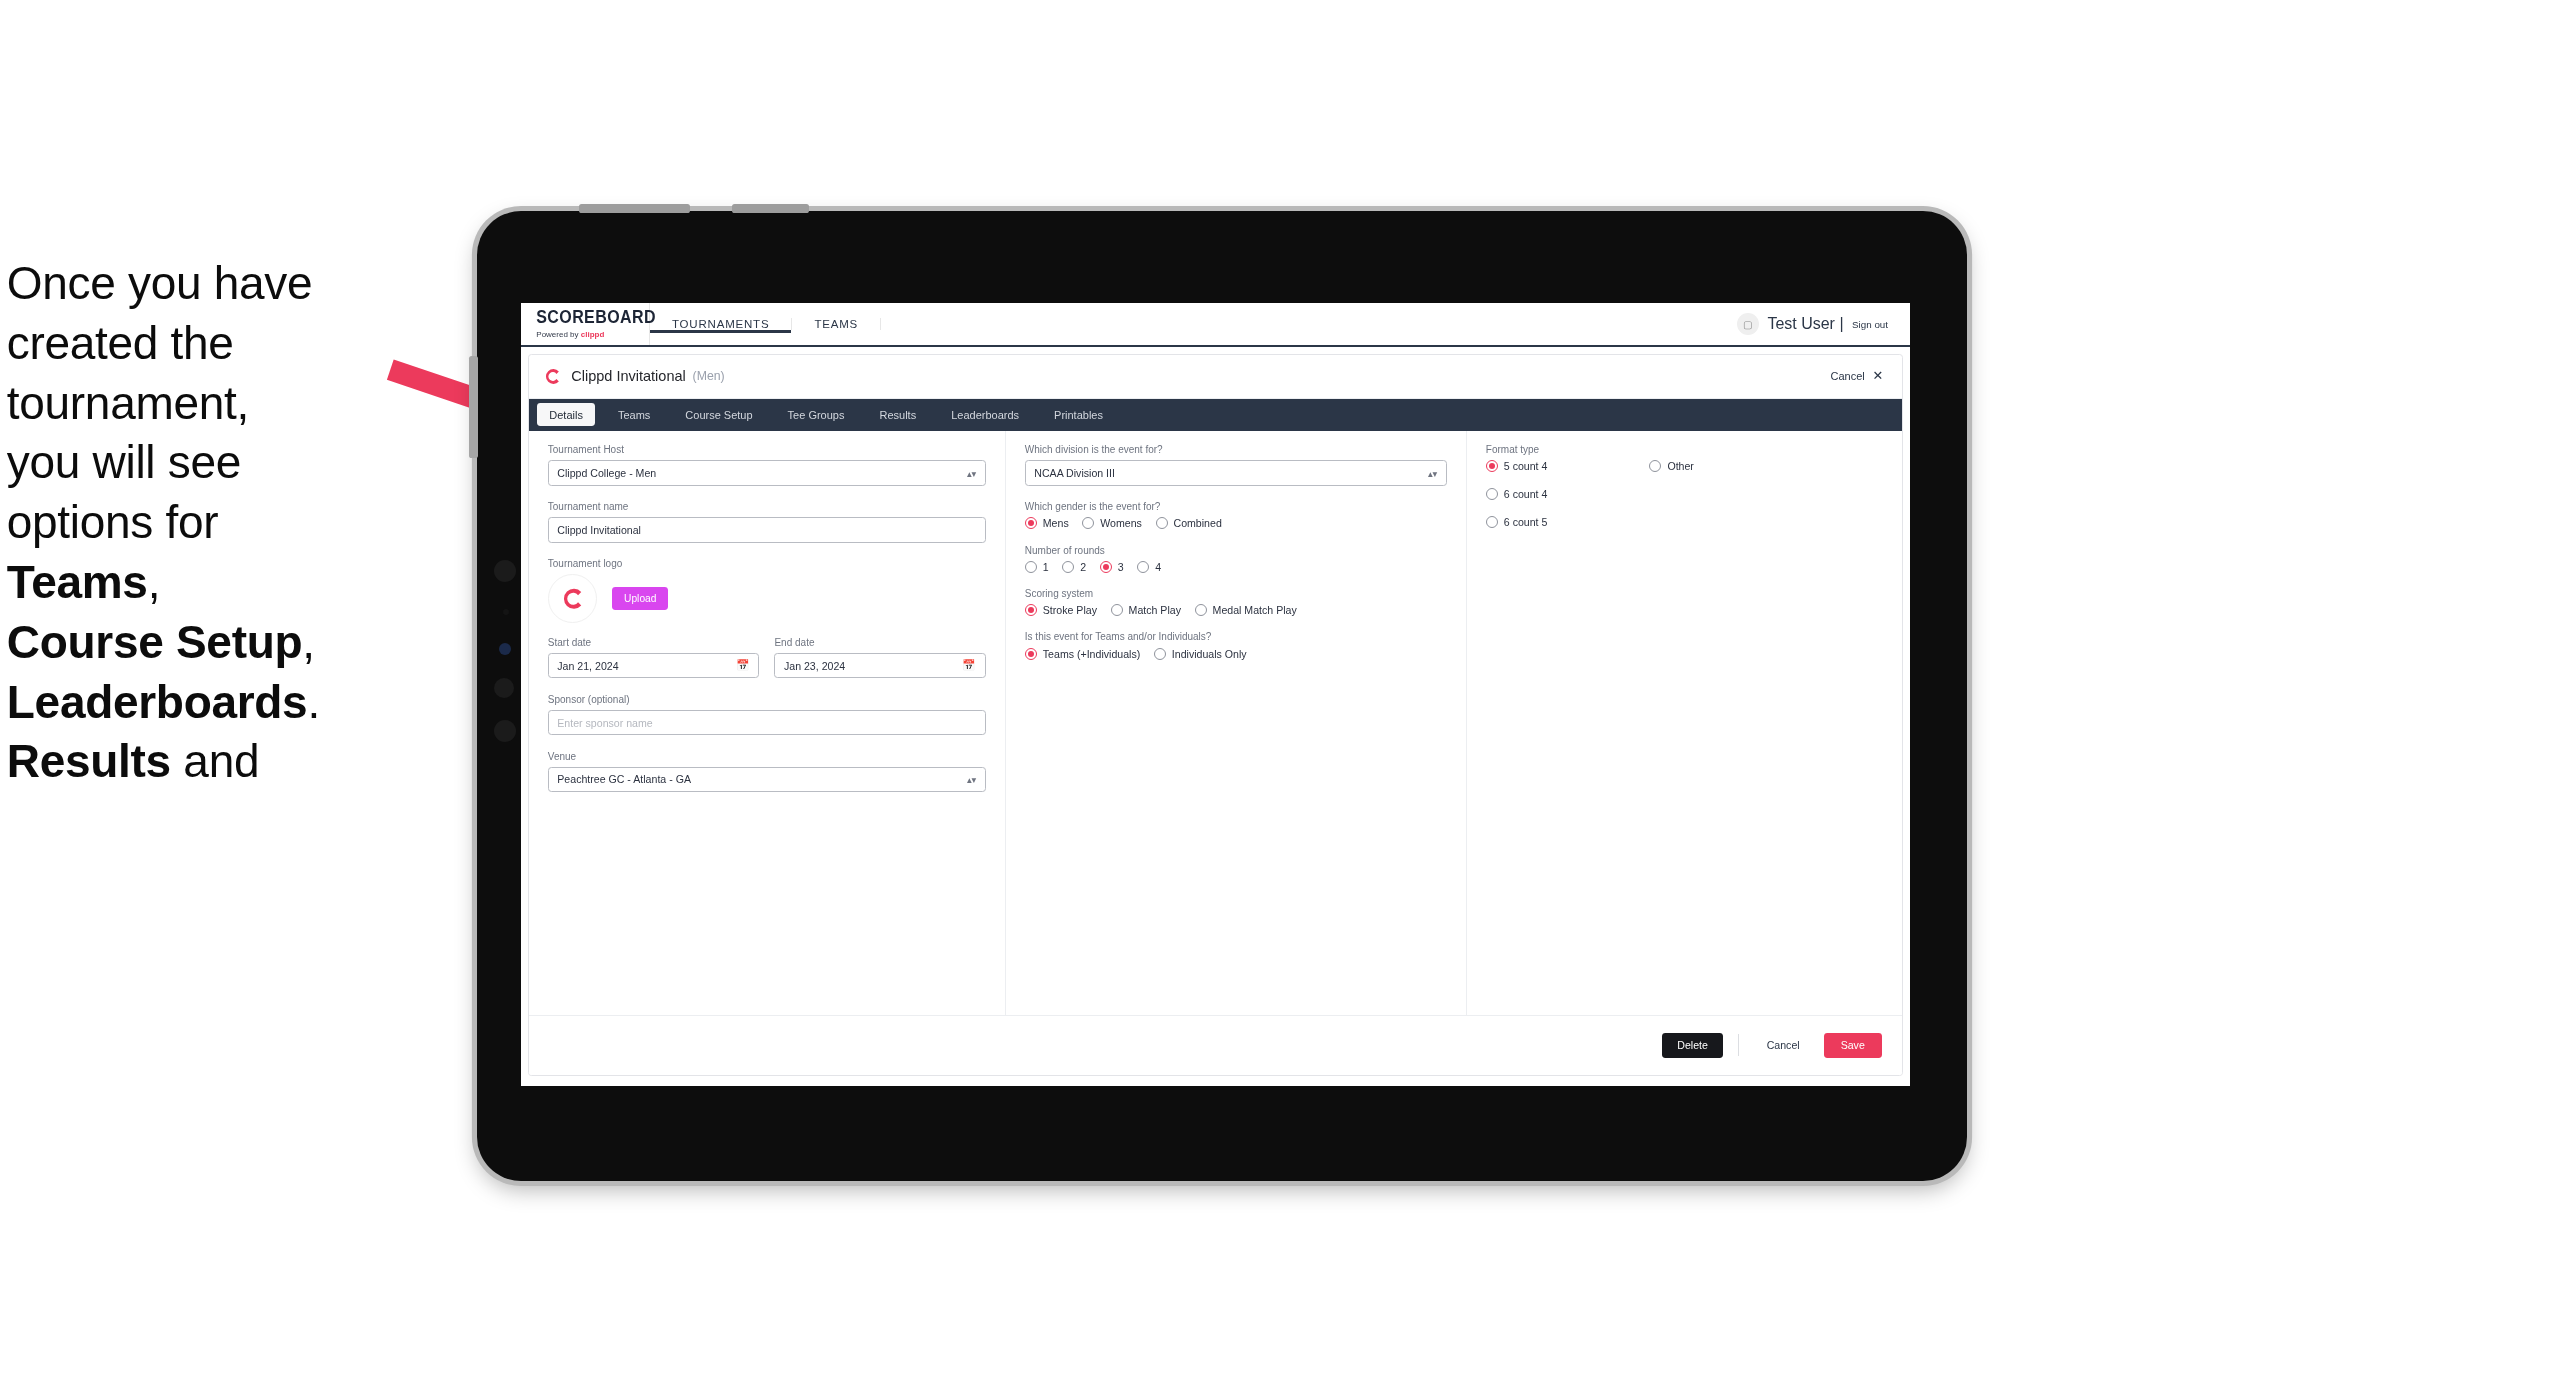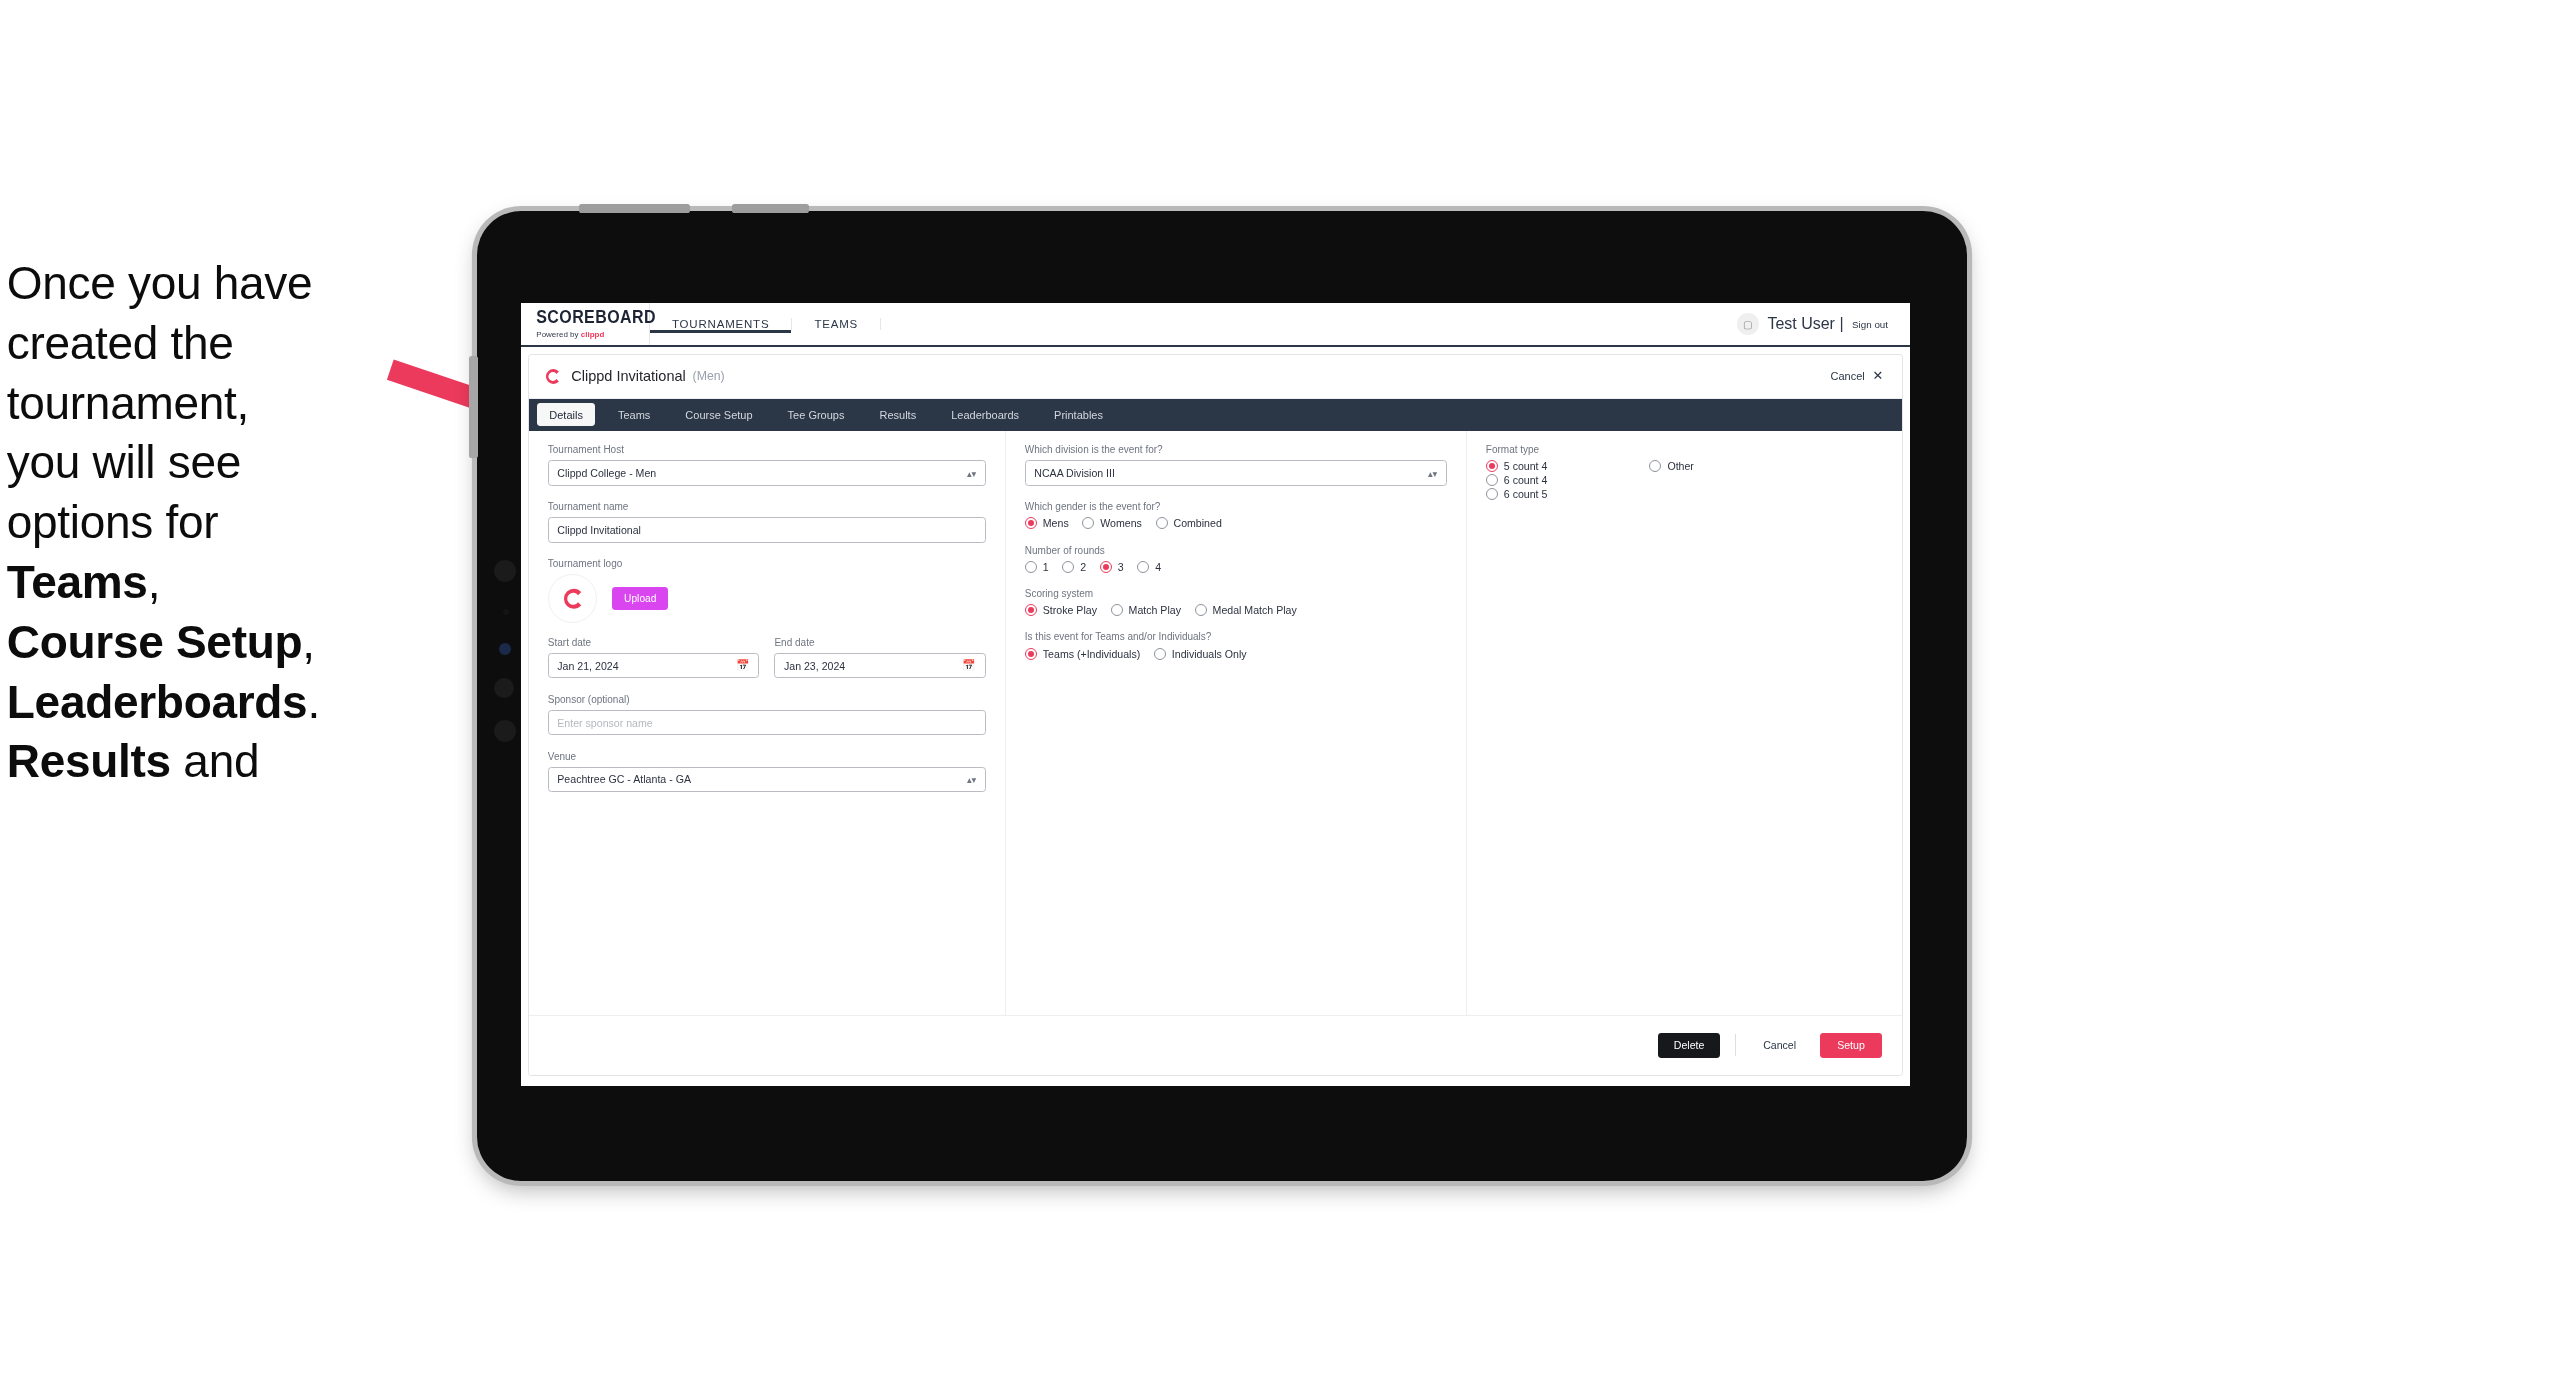--- a/index.html
+++ b/index.html
@@ -206,21 +206,21 @@
     display: flex; align-items: center; justify-content: center;
     flex: none;
   }
   .rd.on { border-color: #ec3a5c; }
   .rd.on::after {
     content: ""; width: 6px; height: 6px; border-radius: 50%; background: #ec3a5c;
   }
   .rd-lbl { font-size: 10.6px; color: #2c3240; white-space: nowrap; }
 
   .fmt-wrap { display: flex; }
-  .fmt-col { display: flex; flex-direction: column; gap: 2px; }
+  .fmt-col { display: flex; flex-direction: column; gap: 16px; }
   .fmt-col.second { margin-left: 102px; }
 
   
   .footer {
     height: 60px;
     display: flex; align-items: center; justify-content: flex-end;
     padding-right: 20.4px; gap: 0;
     border-top: 0.9px solid #eceef1;
     background: #fff;
   }
@@ -461,20 +461,20 @@
               </div>
             </div>
           </div>
 
         </div>
 
         <div class="footer">
           <div class="btn-delete">Delete</div>
           <div class="vsep"></div>
           <div class="btn-cancel">Cancel</div>
-          <div class="btn-save">Setup</div>
+          <div class="btn-save">Save</div>
         </div>
 
       </div>
     </div>
   </div>
 </div>
 
 
 </body></html>

